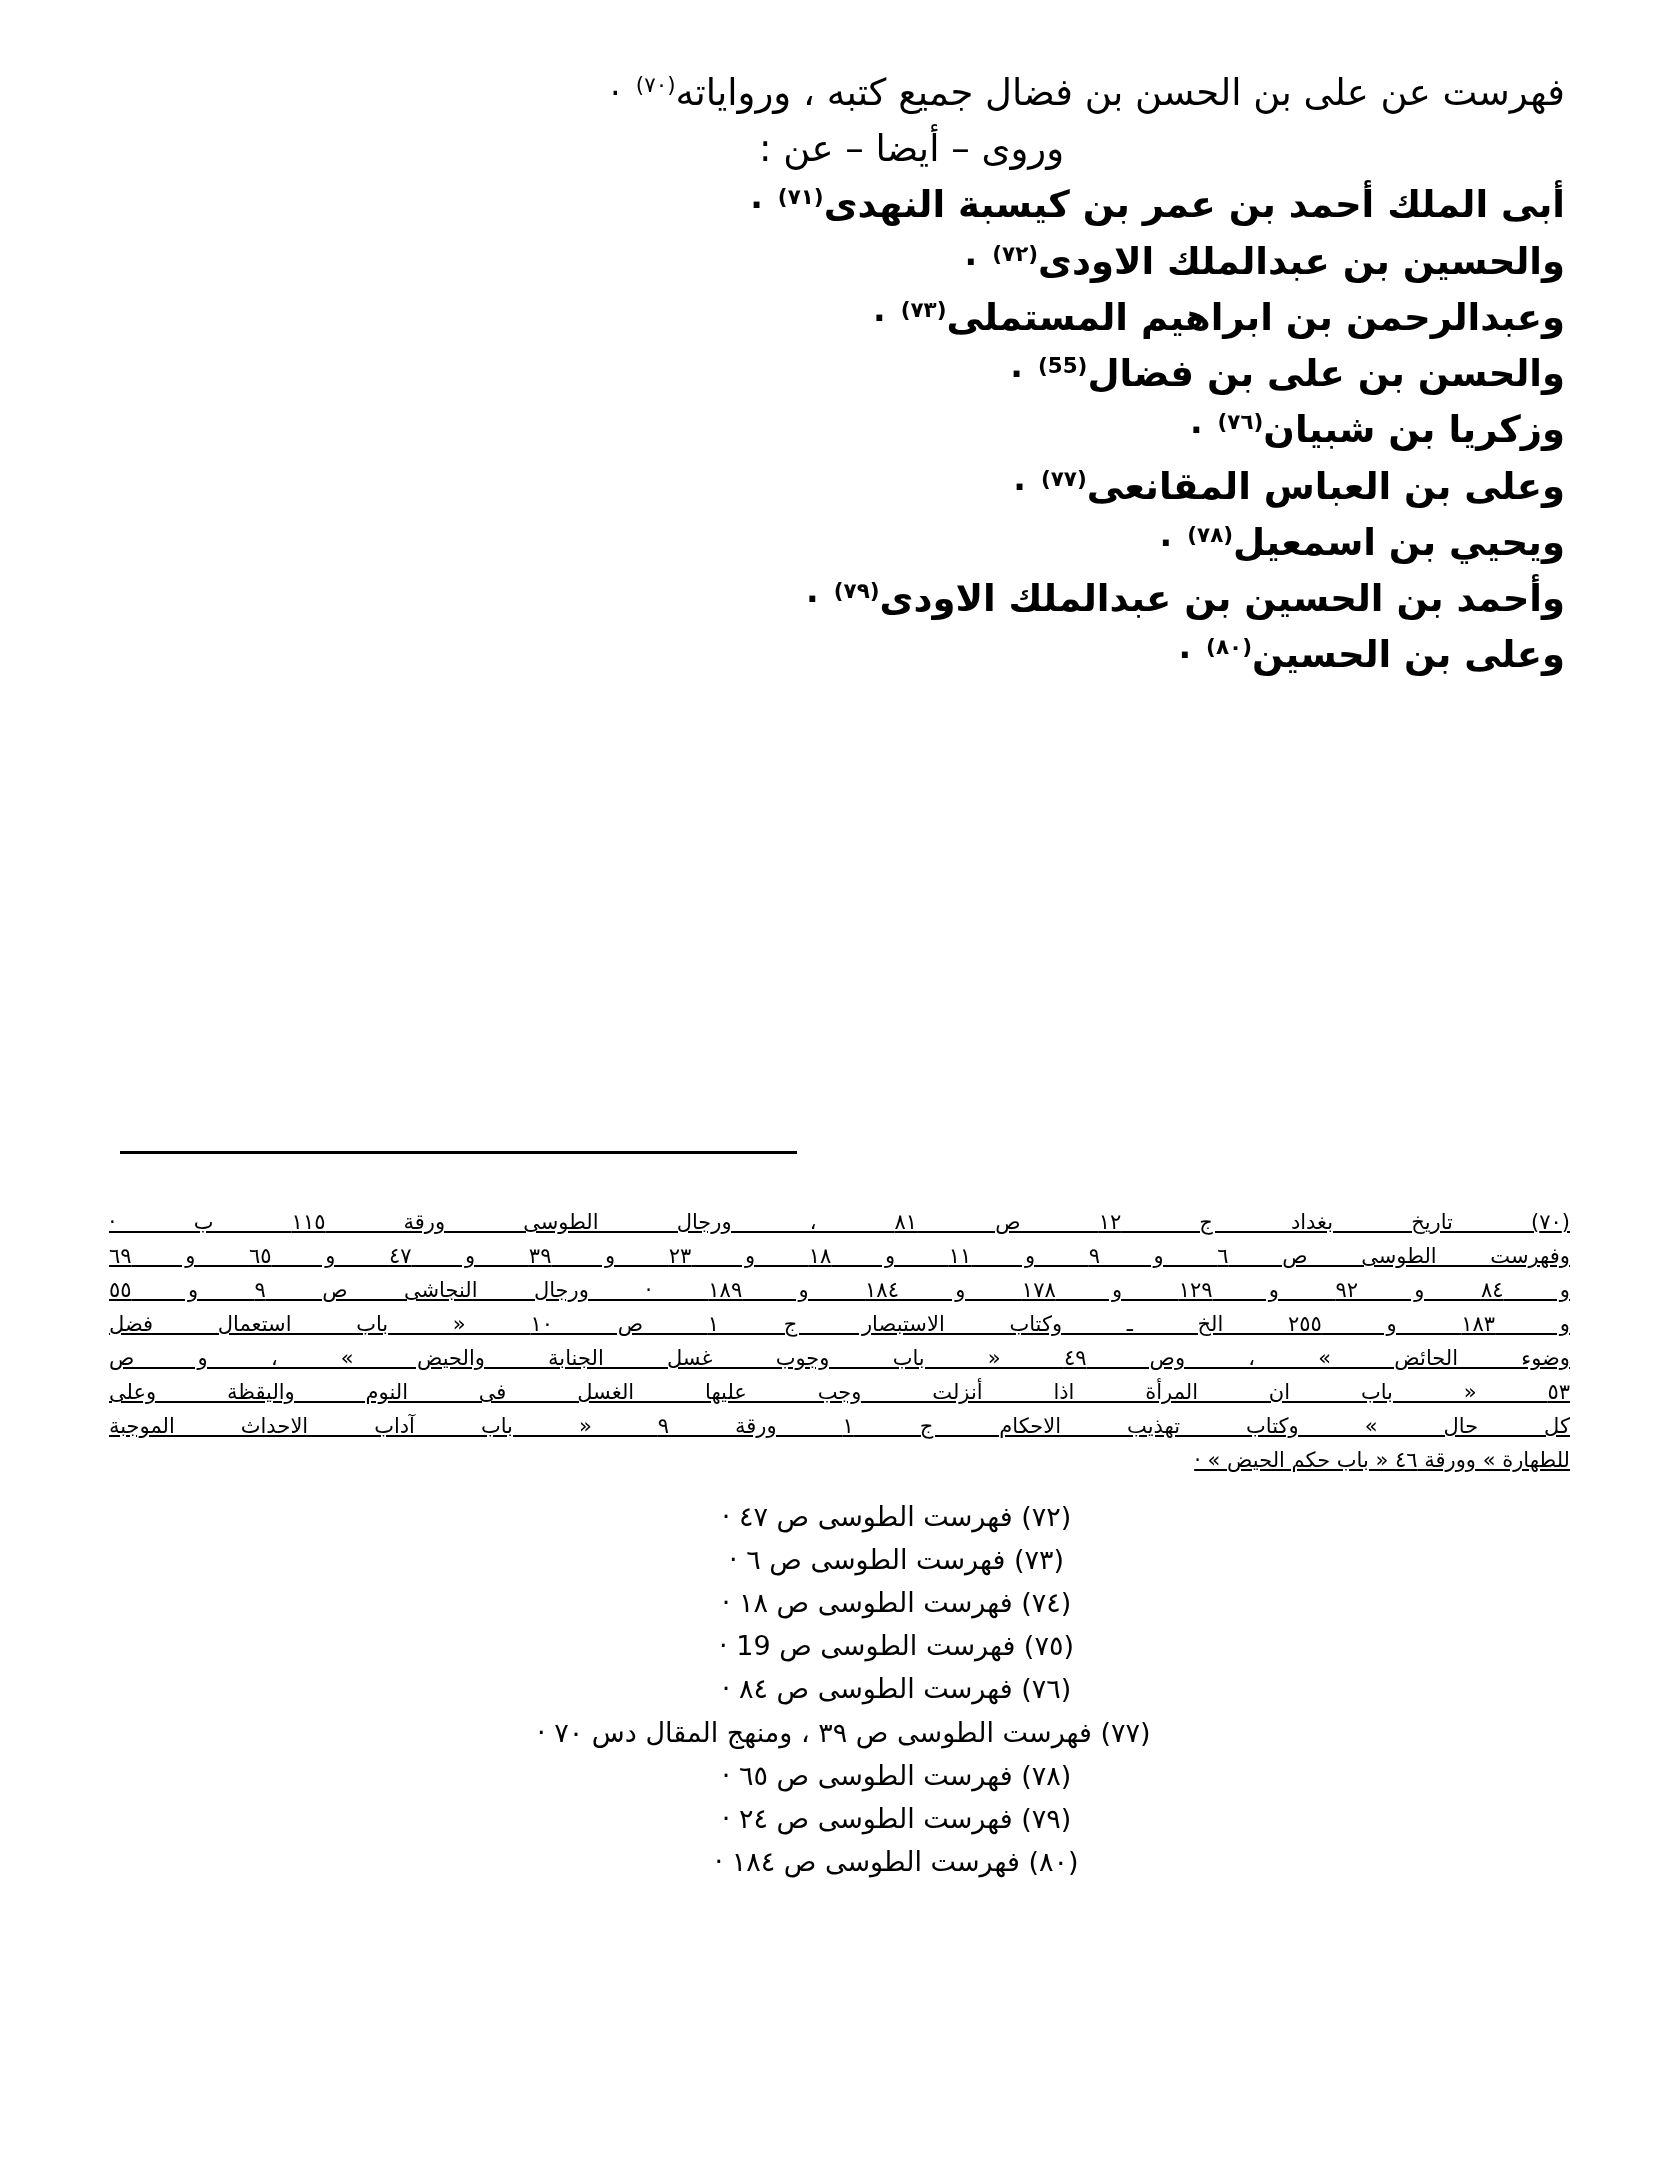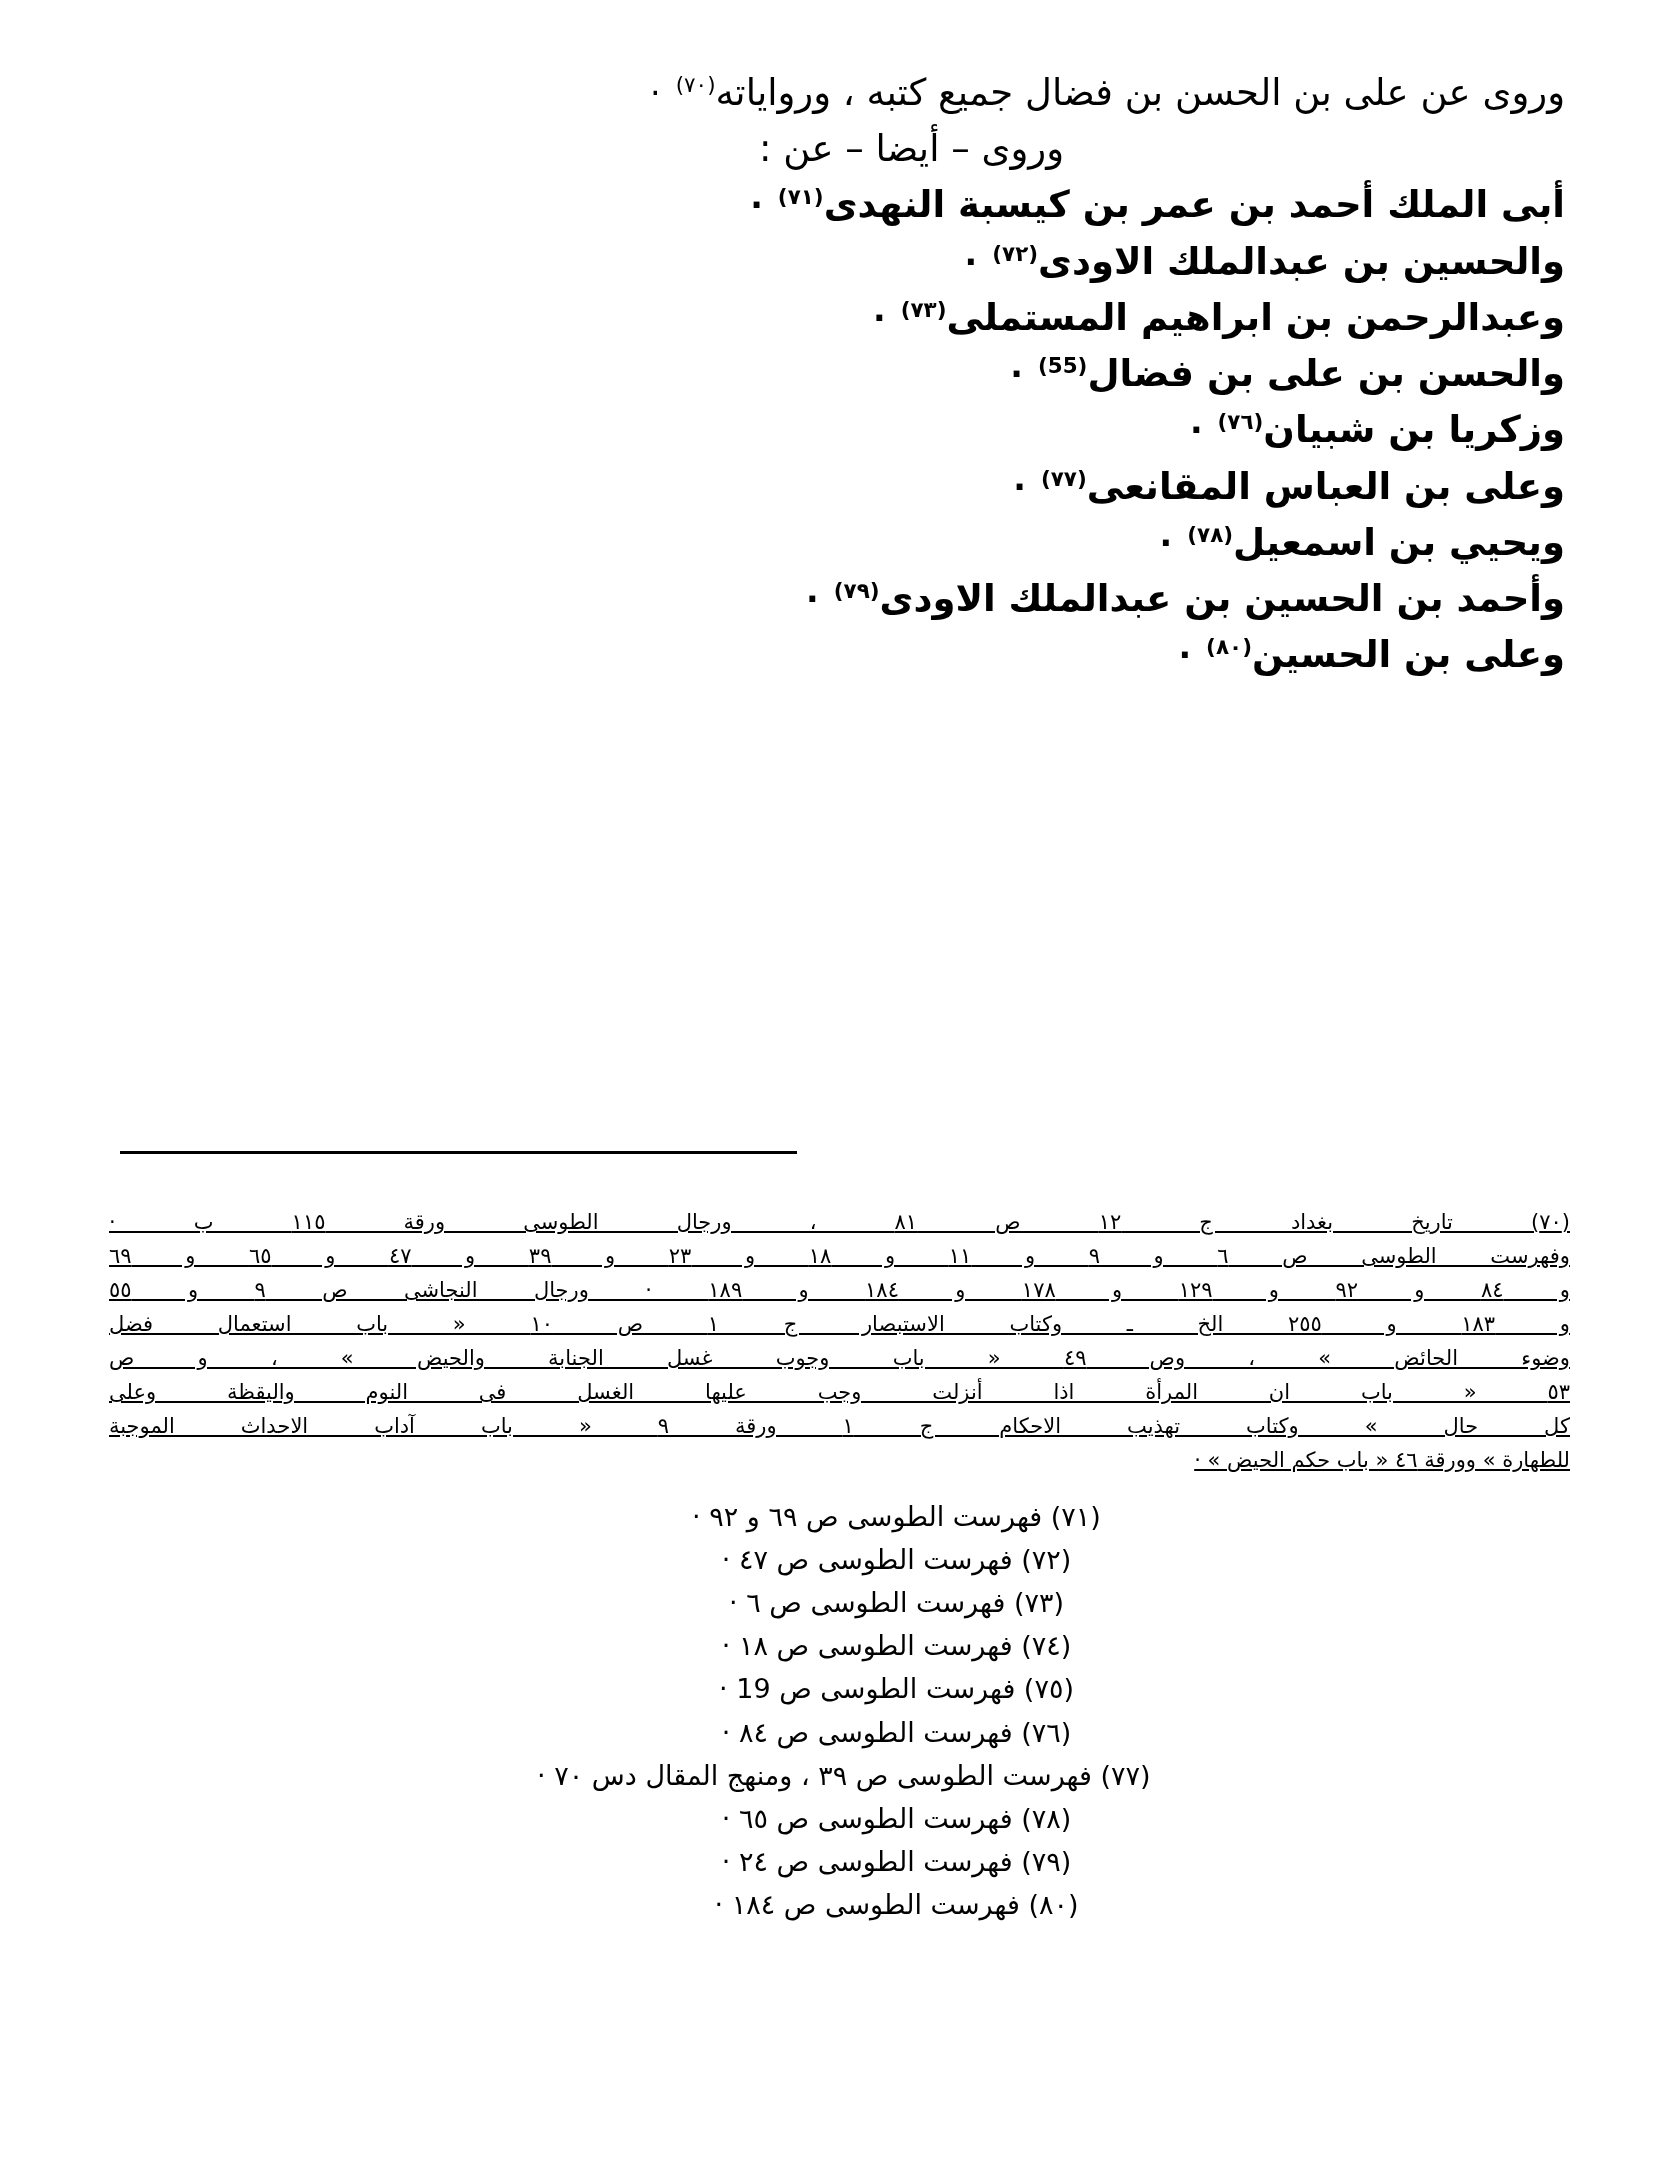--- a/index.html
+++ b/index.html
@@ -133,21 +133,21 @@
   .fn-item.wide { padding-left: 8.7px; }
 </style>
 </head>
 <body>
 
 <div class="page">
 
   <div class="body-block">
 
     <div class="body-line">
-      <span>وروى عن على بن الحسن بن فضال جميع كتبه ، ورواياته</span><sup class="fn">(٧٠)</sup><span class="dot-end">·</span>
+      <span>فهرست عن على بن الحسن بن فضال جميع كتبه ، ورواياته</span><sup class="fn">(٧٠)</sup><span class="dot-end">·</span>
     </div>
 
     <div class="body-line line-intro2">
       <span>وروى – أيضا – عن :</span>
     </div>
 
     <div class="list-line s1">
       <span>أبى الملك أحمد بن عمر بن كيسبة النهدى</span><sup class="fn">(٧١)</sup><span class="dot-end">·</span>
     </div>
 
@@ -195,21 +195,20 @@
       <span class="fline">وفهرست الطوسى ص ٦ و ٩ و ١١ و ١٨ و ٢٣ و ٣٩ و ٤٧ و ٦٥ و ٦٩</span>
       <span class="fline">و ٨٤ و ٩٢ و ١٢٩ و ١٧٨ و ١٨٤ و ١٨٩ · ورجال النجاشى ص ٩ و ٥٥</span>
       <span class="fline">و ١٨٣ و ٢٥٥ الخ ـ وكتاب الاستبصار ج ١ ص ١٠ « باب استعمال فضل</span>
       <span class="fline">وضوء الحائض » ، وص ٤٩ « باب وجوب غسل الجنابة والحيض » ، و ص</span>
       <span class="fline">٥٣ « باب ان المرأة اذا أنزلت وجب عليها الغسل فى النوم واليقظة وعلى</span>
       <span class="fline">كل حال » وكتاب تهذيب الاحكام ج ١ ورقة ٩ « باب آداب الاحداث الموجبة</span>
       <span class="fline last">للطهارة » وورقة ٤٦ « باب حكم الحيض » ·</span>
     </div>
 
     <div class="fn-list">
-      <div class="fn-item">(٧١) فهرست الطوسى ص ٦٩ و ٩٢ ·</div>
       <div class="fn-item">(٧٢) فهرست الطوسى ص ٤٧ ·</div>
       <div class="fn-item">(٧٣) فهرست الطوسى ص ٦ ·</div>
       <div class="fn-item">(٧٤) فهرست الطوسى ص ١٨ ·</div>
       <div class="fn-item">(٧٥) فهرست الطوسى ص 19 ·</div>
       <div class="fn-item">(٧٦) فهرست الطوسى ص ٨٤ ·</div>
       <div class="fn-item wide">(٧٧) فهرست الطوسى ص ٣٩ ، ومنهج المقال دس ٧٠ ·</div>
       <div class="fn-item">(٧٨) فهرست الطوسى ص ٦٥ ·</div>
       <div class="fn-item">(٧٩) فهرست الطوسى ص ٢٤ ·</div>
       <div class="fn-item">(٨٠) فهرست الطوسى ص ١٨٤ ·</div>
     </div>

